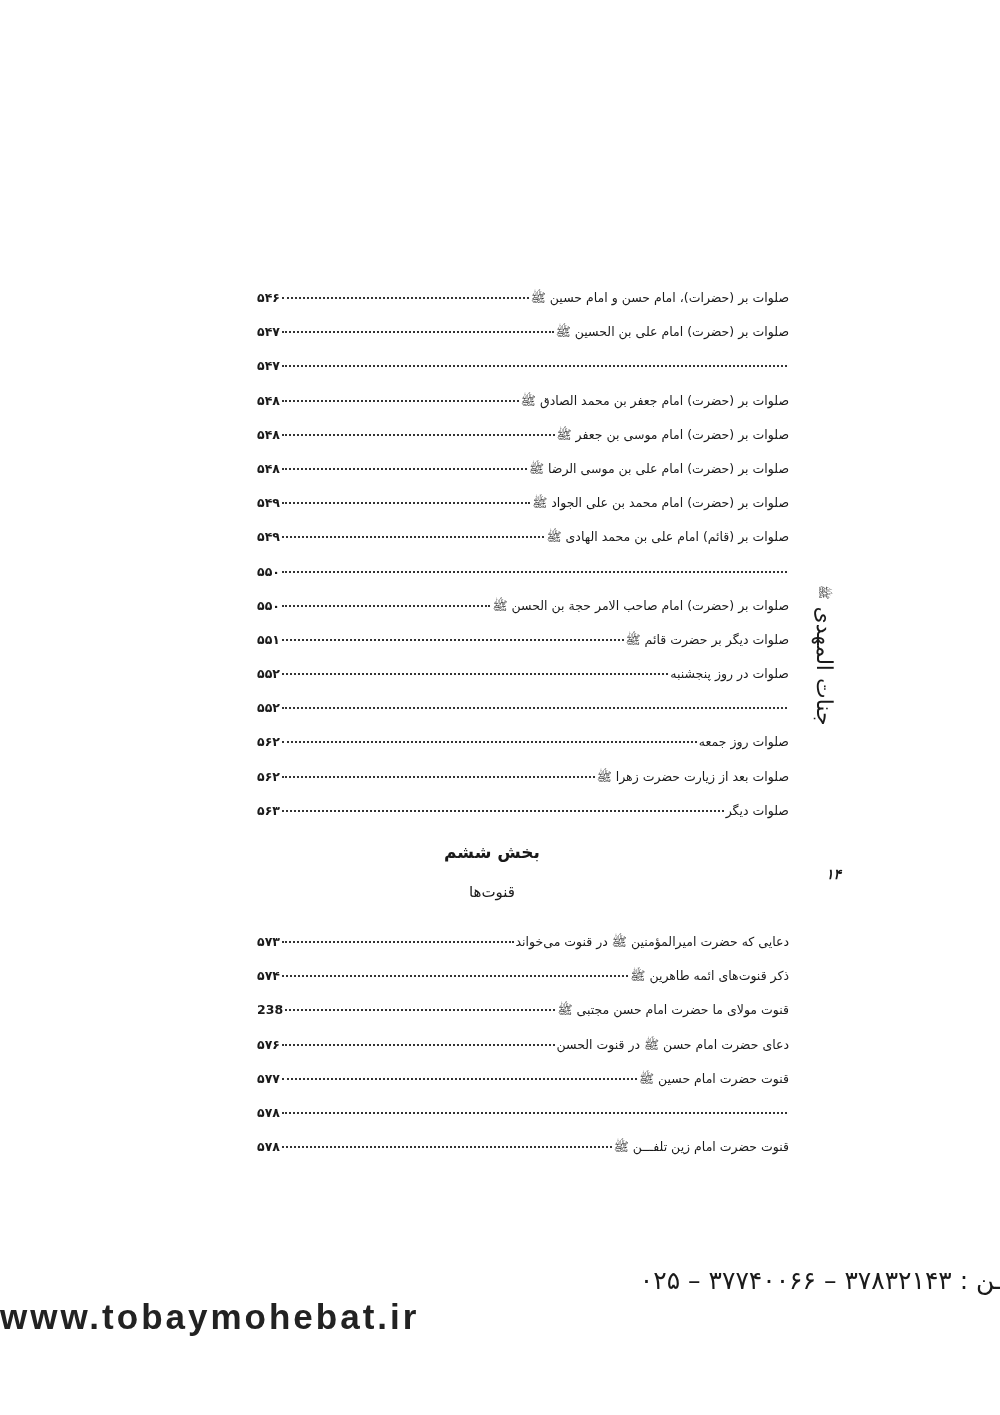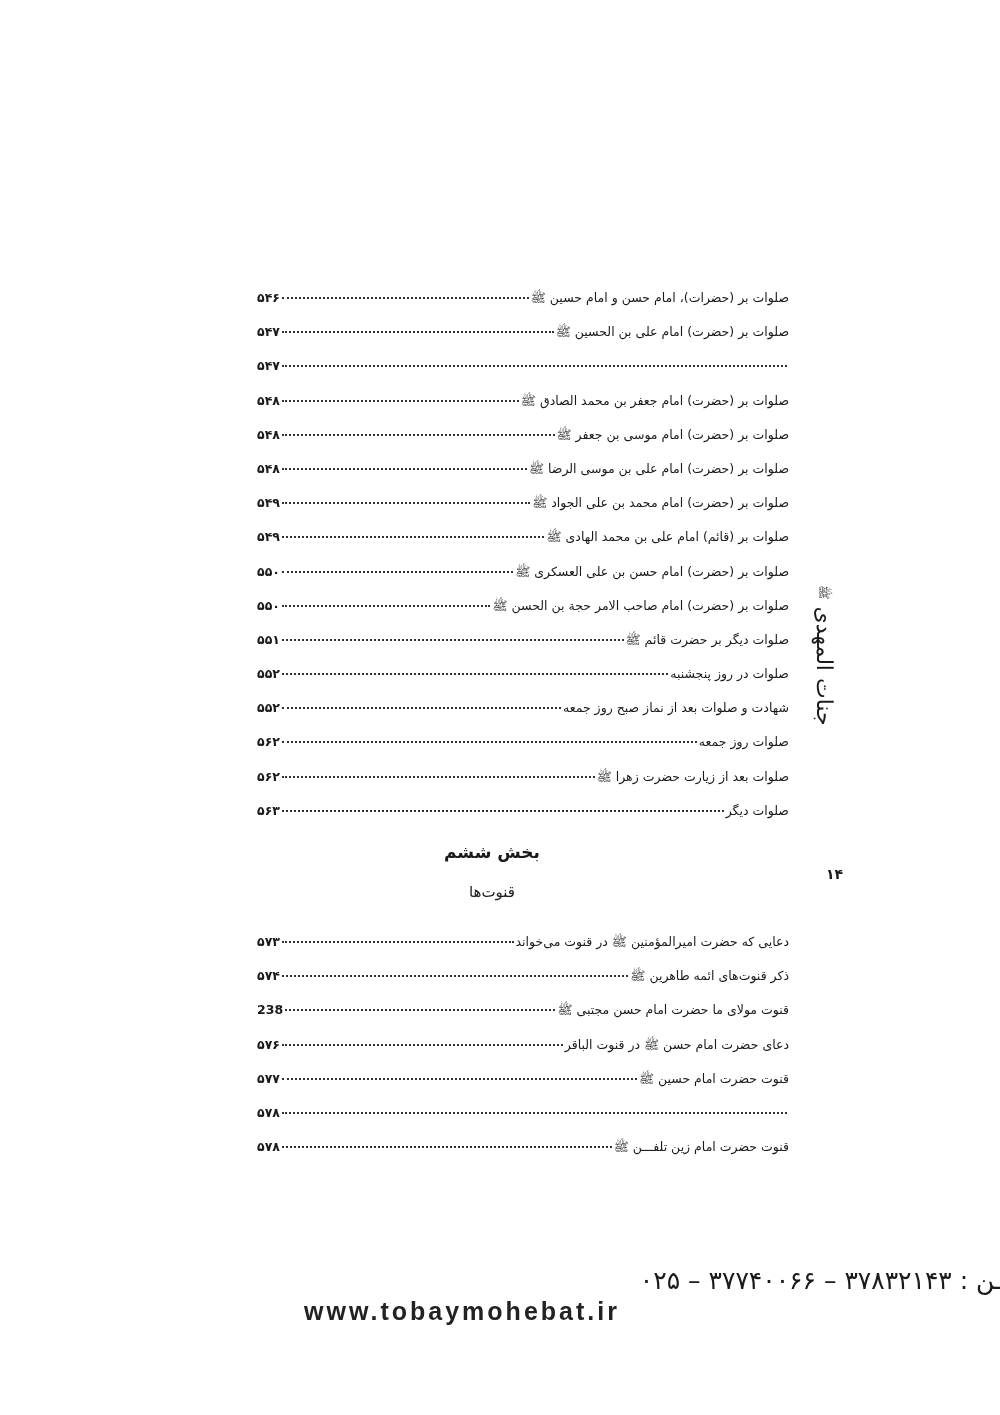--- a/index.html
+++ b/index.html
@@ -28,29 +28,29 @@
     left: -8px;
   }
   .heading-main { top: 842px; font-size: 17px; font-weight: bold; }
   .heading-sub { top: 883px; font-size: 15px; }
   .side-title {
     position: absolute; left: 812px; top: 585px;
     writing-mode: vertical-rl; font-size: 22px; direction: rtl;
     font-family: "DejaVu Serif", serif;
   }
   .page-number {
-    position: absolute; left: 826px; top: 866px; font-size: 14px; font-weight: bold;
+    position: absolute; left: 826px; top: 866px; font-size: 14px; font-weight: bold; font-style: italic;
   }
   .footer-phone {
     position: absolute; top: 1266px; left: 0; width: 1000px; 
     font-size: 25px; letter-spacing: 1px; direction: rtl; padding-left: 45px;
   }
   .footer-url {
-    position: absolute; top: 1297px; left: 0; width: 924px; text-align: center;
-    font-family: "Liberation Sans", sans-serif; font-weight: bold; font-size: 25px;
+    position: absolute; top: 1297px; left: 0; width: 924px; text-align: left;
+    font-family: "Liberation Sans", sans-serif; font-weight: bold; font-size: 35px;
     letter-spacing: 3px; color: #222;
   }
 </style>
 </head>
 <body>
 
 <div class="side-title">
   <span>جنات المهدی</span>
   <span style="font-size:12px;">ﷺ</span>
 </div>
@@ -91,41 +91,39 @@
       <span class="toc-title">صلوات بر (حضرت) امام محمد بن علی الجواد ﷺ</span>
       <span class="toc-dots"></span>
       <span class="toc-page">۵۴۹</span>
     </div>
   <div class="toc-row">
       <span class="toc-title">صلوات بر (قائم) امام علی بن محمد الهادی ﷺ</span>
       <span class="toc-dots"></span>
       <span class="toc-page">۵۴۹</span>
     </div>
   <div class="toc-row">
-      <span class="toc-title">صلوات بر (حضرت) امام حسن بن علی العسکری ﷺ</span>
       <span class="toc-dots"></span>
       <span class="toc-page">۵۵۰</span>
     </div>
   <div class="toc-row">
       <span class="toc-title">صلوات بر (حضرت) امام صاحب الامر حجة بن الحسن ﷺ</span>
       <span class="toc-dots"></span>
       <span class="toc-page">۵۵۰</span>
     </div>
   <div class="toc-row">
       <span class="toc-title">صلوات دیگر بر حضرت قائم ﷺ</span>
       <span class="toc-dots"></span>
       <span class="toc-page">۵۵۱</span>
     </div>
   <div class="toc-row">
       <span class="toc-title">صلوات در روز پنجشنبه</span>
       <span class="toc-dots"></span>
       <span class="toc-page">۵۵۲</span>
     </div>
   <div class="toc-row">
-      <span class="toc-title">شهادت و صلوات بعد از نماز صبح روز جمعه</span>
       <span class="toc-dots"></span>
       <span class="toc-page">۵۵۲</span>
     </div>
   <div class="toc-row">
       <span class="toc-title">صلوات روز جمعه</span>
       <span class="toc-dots"></span>
       <span class="toc-page">۵۶۲</span>
     </div>
   <div class="toc-row">
       <span class="toc-title">صلوات بعد از زیارت حضرت زهرا ﷺ</span>
@@ -152,21 +150,21 @@
       <span class="toc-title">ذکر قنوت‌های ائمه طاهرین ﷺ</span>
       <span class="toc-dots"></span>
       <span class="toc-page">۵۷۴</span>
     </div>
   <div class="toc-row">
       <span class="toc-title">قنوت مولای ما حضرت امام حسن مجتبی ﷺ</span>
       <span class="toc-dots"></span>
       <span class="toc-page">238</span>
     </div>
   <div class="toc-row">
-      <span class="toc-title">دعای حضرت امام حسن ﷺ در قنوت الباقر</span>
+      <span class="toc-title">دعای حضرت امام حسن ﷺ در قنوت الحسن</span>
       <span class="toc-dots"></span>
       <span class="toc-page">۵۷۶</span>
     </div>
   <div class="toc-row">
       <span class="toc-title">قنوت حضرت امام حسین ﷺ</span>
       <span class="toc-dots"></span>
       <span class="toc-page">۵۷۷</span>
     </div>
   <div class="toc-row">
       <span class="toc-dots"></span>

